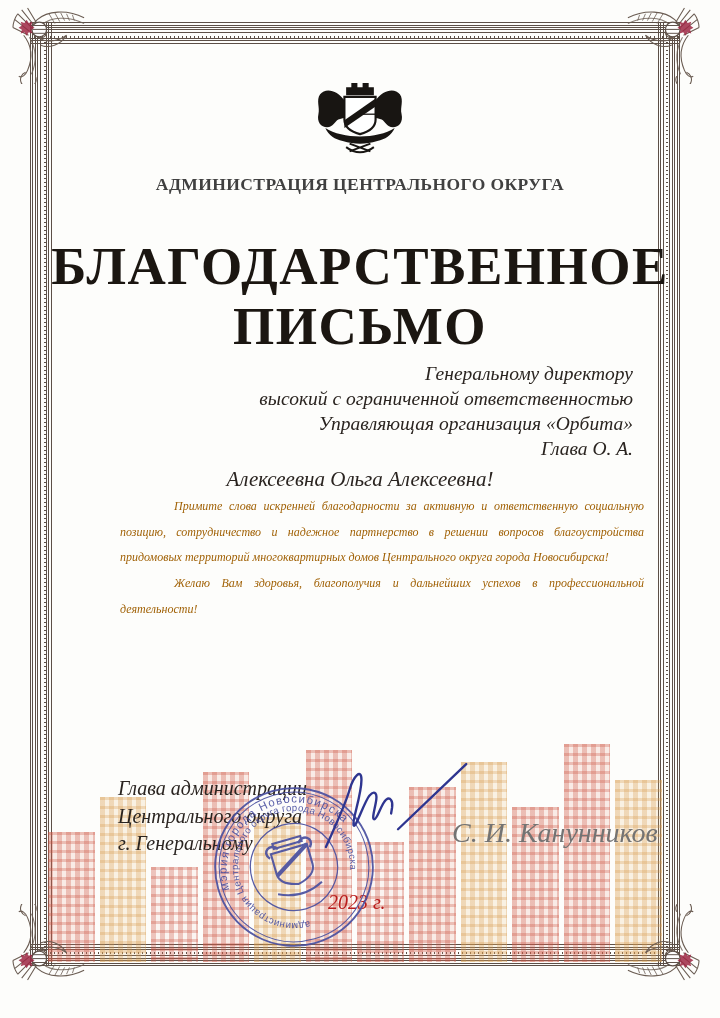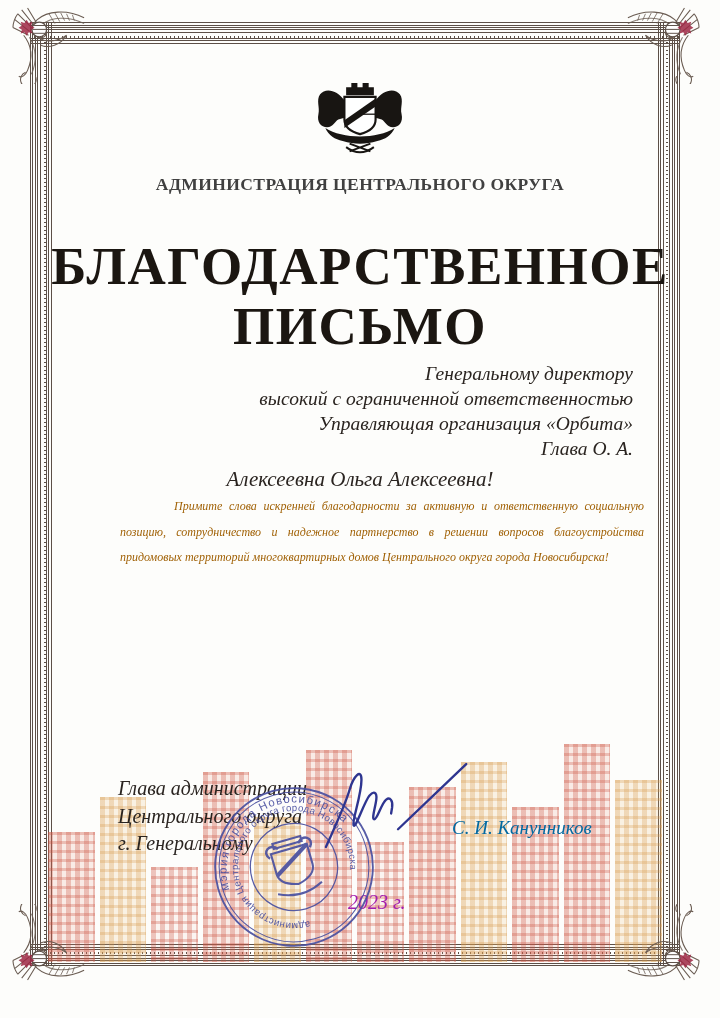--- a/index.html
+++ b/index.html
@@ -105,25 +105,25 @@
     position:absolute;left:88px;right:76px;top:494px;
     font-style:italic;font-size:12px;line-height:25.7px;text-align:justify;color:#a16207;margin-left:32px;
   }
   .bodytext p{margin:0;text-indent:54px;}
   .sig-position{
     position:absolute;left:118px;top:775px;
     font-style:italic;font-size:20px;line-height:27.5px;color:#2a2420;
   }
   .sig-name{
     position:absolute;left:452px;top:817px;
-    font-style:italic;font-size:19px;color:#0369a1;
+    font-style:italic;font-size:28px;color:#737373;
   }
   .date{
-    position:absolute;left:348px;top:891px;
-    font-style:italic;font-size:20px;color:#a21caf;
+    position:absolute;left:328px;top:891px;
+    font-style:italic;font-size:20px;color:#b91c1c;
   }
   .stamp{
     position:absolute;left:211px;top:784px;width:166px;height:166px;
     transform:rotate(-16deg);opacity:.92;z-index:4;
   }
   .signature{
     position:absolute;left:316px;top:755px;width:168px;height:106px;z-index:5;
   }
   .hidden-defs{position:absolute;width:0;height:0;overflow:hidden;}
 </style>
@@ -216,20 +216,21 @@
       <div>Генеральному директору</div>
       <div>высокий с ограниченной ответственностью</div>
       <div>Управляющая организация «Орбита»</div>
       <div>Глава О. А.</div>
     </div>
 
     <div class="salutation">Алексеевна Ольга Алексеевна!</div>
 
     <div class="bodytext">
       <p>Примите слова искренней благодарности за активную и ответственную социальную  позицию, сотрудничество и надежное партнерство в решении вопросов благоустройства придомовых территорий многоквартирных домов Центрального округа города Новосибирска!</p>
+      <p>Желаю Вам здоровья, благополучия и дальнейших успехов в профессиональной деятельности!</p>
     </div>
 
     <div class="sig-position">
       <div>Глава администрации</div>
       <div>Центрального округа</div>
       <div>г. Генеральному</div>
     </div>
     <div class="sig-name">С. И. Канунников</div>
     <div class="date">2023 г.</div>
 

